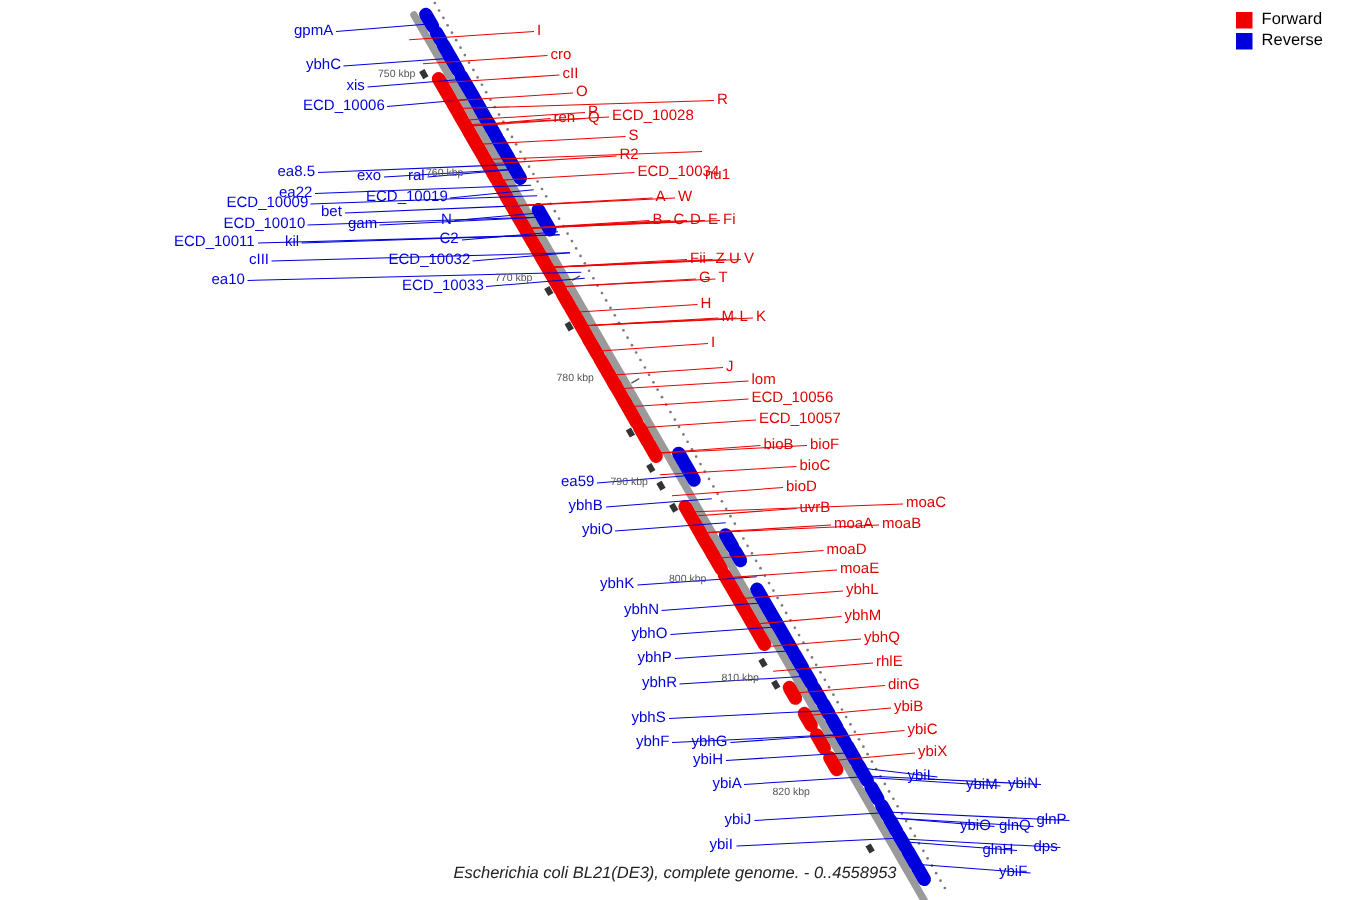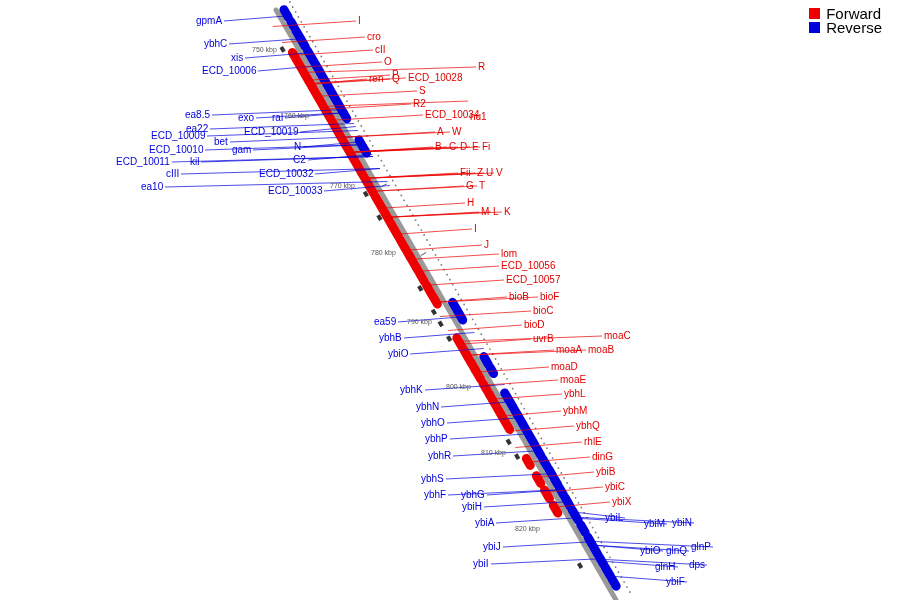--- a/index.html
+++ b/index.html
@@ -9,21 +9,21 @@
     font-family:"Liberation Sans", sans-serif;
     overflow:hidden;
     position:relative;
   }
   #stage{position:absolute;left:0;top:0;width:900px;height:600px;}
   svg.map{position:absolute;left:0;top:0;width:900px;height:600px;}
 
   .legend{
     position:absolute;
     right:18px;top:8px;
-    font-size:15px;
+    font-size:11px;
     color:#000;
   }
   .legend-row{display:flex;align-items:center;margin-bottom:3px;}
   .legend-swatch{width:11px;height:11px;margin-right:6px;display:inline-block;}
   .legend-label{line-height:11px;}
 
   .caption{
     position:absolute;
     left:0;top:576px;width:900px;
     text-align:center;
@@ -492,13 +492,14 @@
     <div class="legend-row">
       <span class="legend-swatch" id="sw-fwd" style="background: rgb(238, 0, 0);"></span>
       <span class="legend-label">Forward</span>
     </div>
     <div class="legend-row">
       <span class="legend-swatch" id="sw-rev" style="background: rgb(0, 0, 221);"></span>
       <span class="legend-label">Reverse</span>
     </div>
   </div>
 
+  <div class="caption">Escherichia coli BL21(DE3), complete genome. - 0..4558953</div>
 </div>
 
 </body></html>

